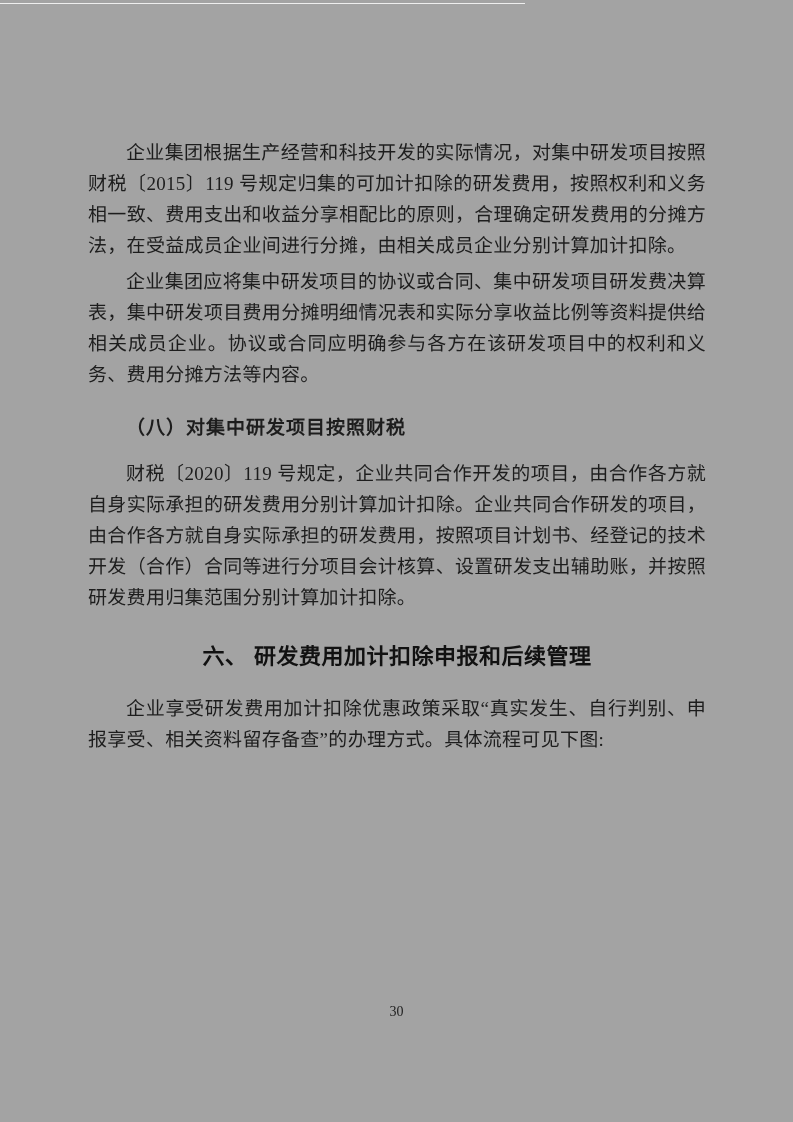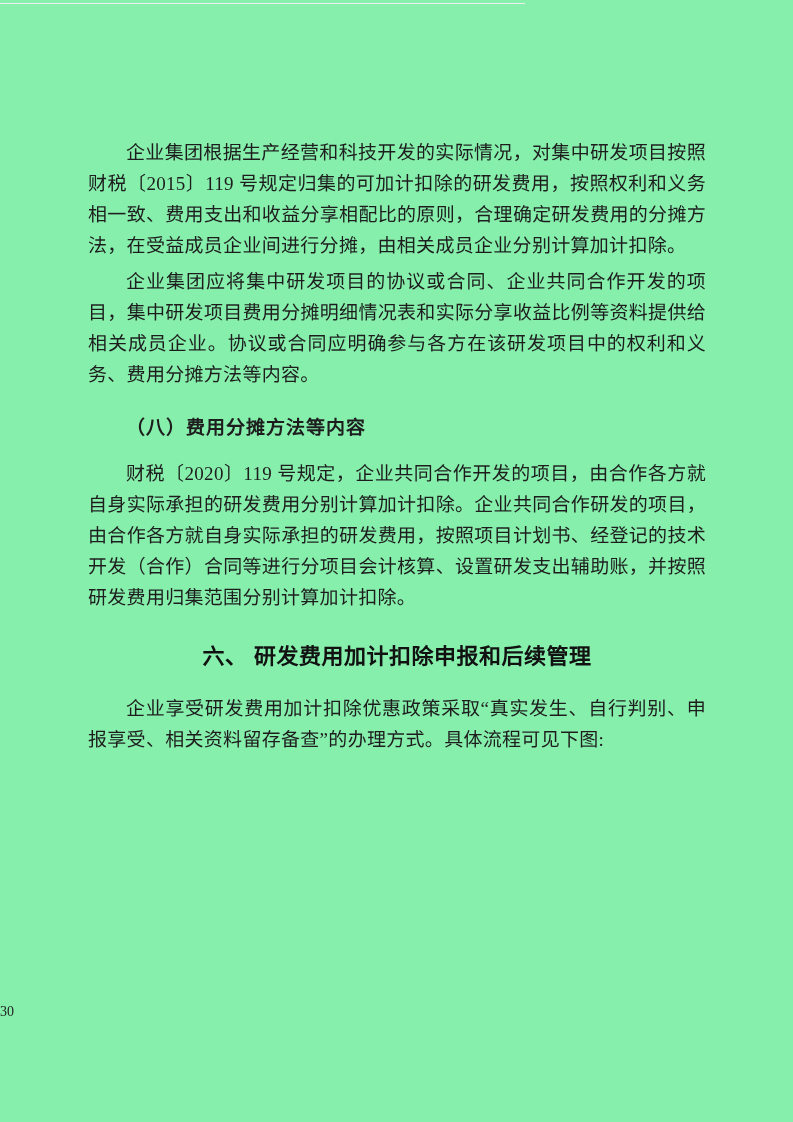--- a/index.html
+++ b/index.html
@@ -4,21 +4,21 @@
 <style>
   html, body {
     margin: 0;
     padding: 0;
     background: #ffffff;
   }
   .page {
     position: relative;
     width: 793px;
     height: 1122px;
-    background: #86efac;
+    background: #a3a3a3;
     color: #1d1d1d;
     overflow: hidden;
     font-family: "Liberation Serif", "DejaVu Serif", serif;
   }
   
   .artifact-line {
     position: absolute;
     top: 3px;
     left: 0;
     width: 525px;
@@ -64,41 +64,42 @@
   }
   .para.closing {
     margin-top: 20px;
     margin-bottom: 0;
   }
   .page-number {
     position: absolute;
     top: 1002px;
     left: 0;
     width: 100%;
+    text-align: center;
     font-size: 14px;
     line-height: 20px;
     color: #222222;
     font-family: "Liberation Serif", "DejaVu Serif", serif;
   }
 </style>
 </head>
 <body>
 
 <div class="page">
 
   <div class="artifact-line"></div>
 
   <main class="content">
 
     <p class="para">企业集团根据生产经营和科技开发的实际情况，对集中研发项目按照财税〔2015〕119 号规定归集的可加计扣除的研发费用，按照权利和义务相一致、费用支出和收益分享相配比的原则，合理确定研发费用的分摊方法，在受益成员企业间进行分摊，由相关成员企业分别计算加计扣除。</p>
 
-    <p class="para">企业集团应将集中研发项目的协议或合同、企业共同合作开发的项目，集中研发项目费用分摊明细情况表和实际分享收益比例等资料提供给相关成员企业。协议或合同应明确参与各方在该研发项目中的权利和义务、费用分摊方法等内容。</p>
+    <p class="para">企业集团应将集中研发项目的协议或合同、集中研发项目研发费决算表，集中研发项目费用分摊明细情况表和实际分享收益比例等资料提供给相关成员企业。协议或合同应明确参与各方在该研发项目中的权利和义务、费用分摊方法等内容。</p>
 
 
-    <h3 class="heading-kai">（八）费用分摊方法等内容</h3>
+    <h3 class="heading-kai">（八）对集中研发项目按照财税</h3>
 
     <p class="para">财税〔2020〕119 号规定，企业共同合作开发的项目，由合作各方就自身实际承担的研发费用分别计算加计扣除。企业共同合作研发的项目，由合作各方就自身实际承担的研发费用，按照项目计划书、经登记的技术开发（合作）合同等进行分项目会计核算、设置研发支出辅助账，并按照研发费用归集范围分别计算加计扣除。</p>
 
     <h2 class="heading-chapter">六、 研发费用加计扣除申报和后续管理</h2>
 
 
     <p class="para closing">企业享受研发费用加计扣除优惠政策采取“真实发生、自行判别、申报享受、相关资料留存备查”的办理方式。具体流程可见下图:</p>
 
   </main>
 

